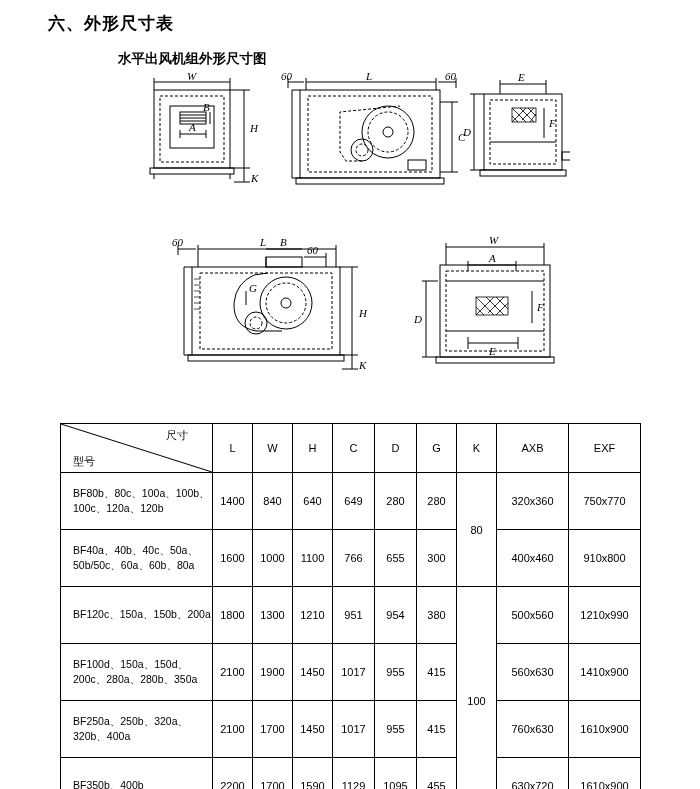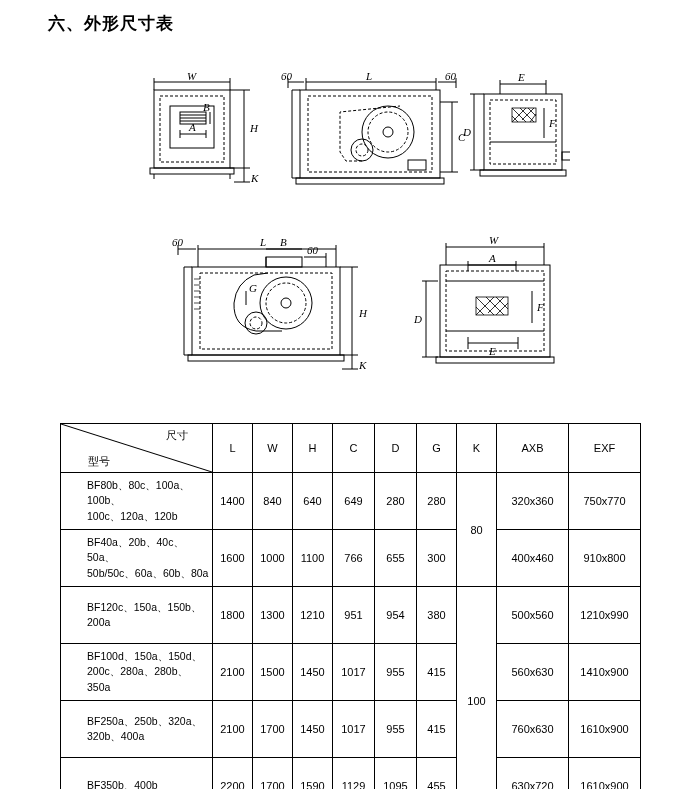--- a/index.html
+++ b/index.html
@@ -55,21 +55,21 @@
   }
   .dim-table td, .dim-table th {
     border: 1px solid #000;
     text-align: center;
     vertical-align: middle;
     padding: 2px 1px;
     font-weight: normal;
   }
   .dim-table .model-cell {
     text-align: left;
-    padding-left: 26px;
+    padding-left: 12px;
     line-height: 1.45;
     font-size: 10.5px;
   }
   .hdr-row td { height: 44px; }
   .body-row td { height: 52px; }
 
   .corner {
     position: relative;
     padding: 0 !important;
   }
@@ -79,33 +79,34 @@
     width: 100%; height: 100%;
   }
   .corner .lbl-size {
     position: absolute;
     right: 24px;
     top: 4px;
     font-size: 11px;
   }
   .corner .lbl-model {
     position: absolute;
-    left: 27px;
+    left: 12px;
     bottom: 3px;
     font-size: 11px;
   }
   .nowrap { white-space: nowrap; }
 </style>
 </head>
 <body>
 
 <div class="page">
 
   <div class="section-title">六、外形尺寸表</div>
 
+  <div class="fig-caption" id="cap-horizontal">水平出风机组外形尺寸图</div>
 
   <div class="diagram" id="fig-horizontal">
     <svg width="430" height="135" viewBox="0 0 430 135" xmlns="http://www.w3.org/2000/svg">
       <g stroke="#000" fill="none" stroke-width="1">
 
         <rect x="14" y="18" width="76" height="78"></rect>
         <rect x="20" y="24" width="64" height="66" stroke-dasharray="3,2"></rect>
         <rect x="30" y="34" width="44" height="42"></rect>
         <rect x="40" y="40" width="26" height="12"></rect>
         <line x1="40" y1="43" x2="66" y2="43"></line>
@@ -358,21 +359,21 @@
         <td>649</td>
         <td>280</td>
         <td>280</td>
         <td rowspan="2">80</td>
         <td class="nowrap">320x360</td>
         <td class="nowrap">750x770</td>
       </tr>
 
       <tr class="body-row">
         <td class="model-cell">
-          <div>BF40a、20b、40c、50a、</div>
+          <div>BF40a、40b、40c、50a、</div>
           <div>50b/50c、60a、60b、80a</div>
         </td>
         <td>1600</td>
         <td>1000</td>
         <td>1100</td>
         <td>766</td>
         <td>655</td>
         <td>300</td>
         <td class="nowrap">400x460</td>
         <td class="nowrap">910x800</td>
@@ -392,21 +393,21 @@
         <td class="nowrap">500x560</td>
         <td class="nowrap">1210x990</td>
       </tr>
 
       <tr class="body-row">
         <td class="model-cell">
           <div>BF100d、150a、150d、</div>
           <div>200c、280a、280b、350a</div>
         </td>
         <td>2100</td>
-        <td>1500</td>
+        <td>1900</td>
         <td>1450</td>
         <td>1017</td>
         <td>955</td>
         <td>415</td>
         <td class="nowrap">560x630</td>
         <td class="nowrap">1410x900</td>
       </tr>
 
       <tr class="body-row">
         <td class="model-cell">

